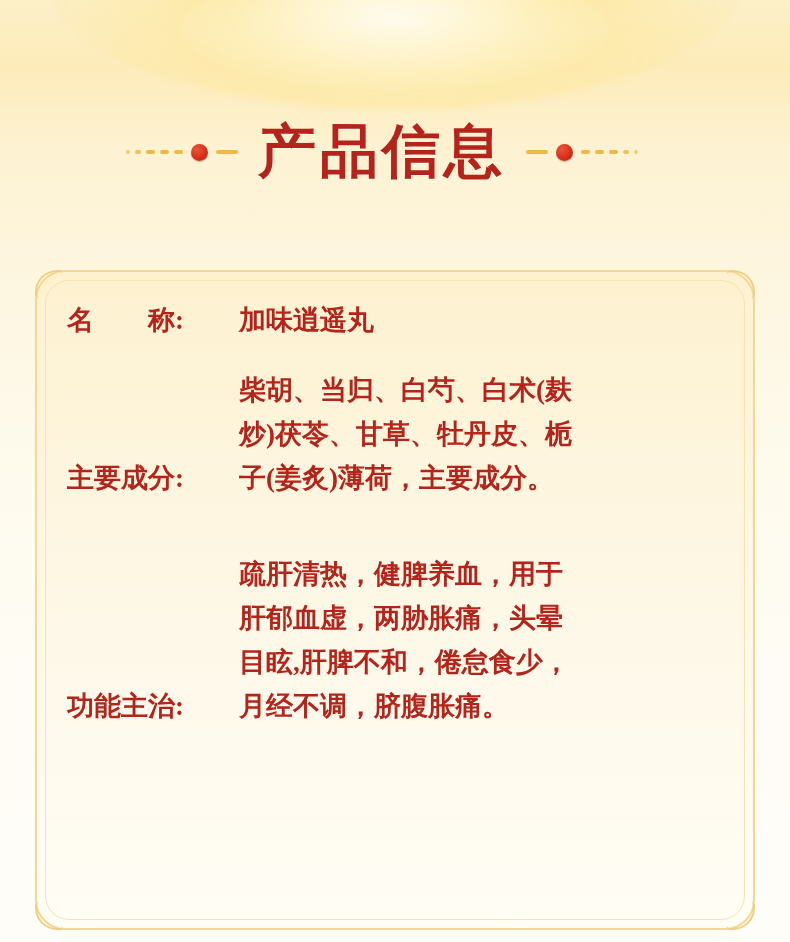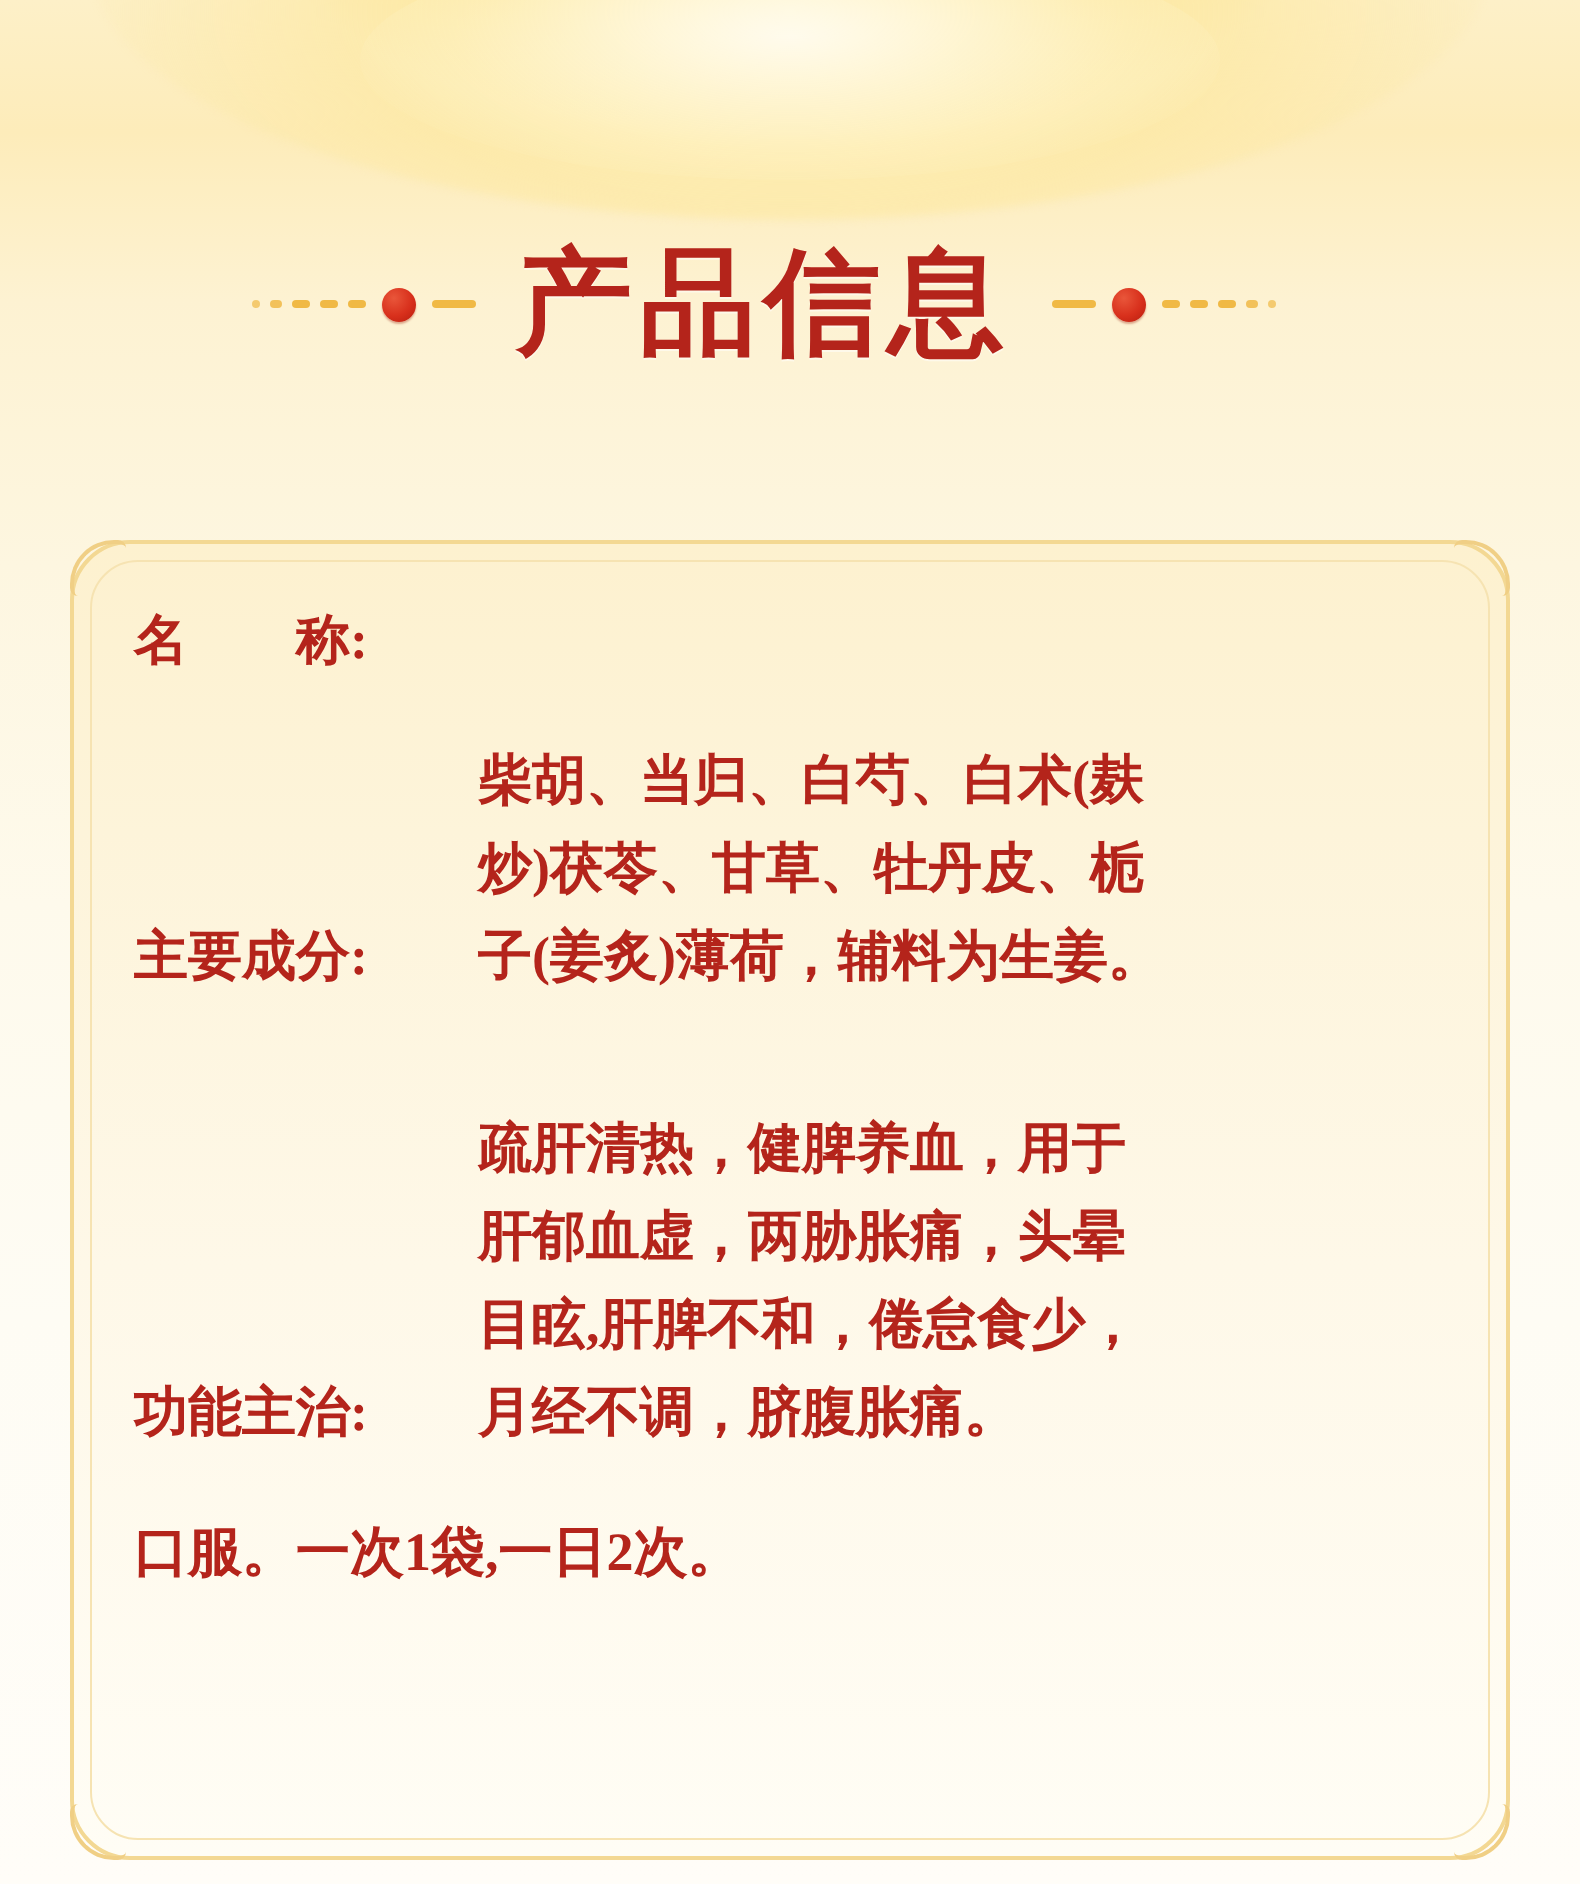--- a/index.html
+++ b/index.html
@@ -210,40 +210,40 @@
     <div class="card-inner"></div>
     <span class="notch tl"></span>
     <span class="notch tr"></span>
     <span class="notch bl"></span>
     <span class="notch br"></span>
 
     <div class="info-list">
 
       <div class="info-row gap-lg">
         <div class="info-label">名　　称:</div>
+        <div class="info-value">加味逍遥丸</div>
       </div>
 
       <div class="info-row gap-lg">
         <div class="info-label">主要成分:</div>
         <div class="info-value">柴胡、当归、白芍、白术(麸
 炒)茯苓、甘草、牡丹皮、栀
-子(姜炙)薄荷，辅料为生姜。</div>
+子(姜炙)薄荷，主要成分。</div>
       </div>
 
       <div class="info-row gap-lg">
       </div>
 
       <div class="info-row gap-lg">
         <div class="info-label">功能主治:</div>
         <div class="info-value">疏肝清热，健脾养血，用于
 肝郁血虚，两胁胀痛，头晕
 目眩,肝脾不和，倦怠食少，
 月经不调，脐腹胀痛。</div>
       </div>
 
       <div class="info-row">
-        <div class="info-value">口服。一次1袋,一日2次。</div>
       </div>
 
     </div>
   </div>
 
 </div>
 
 </body></html>

